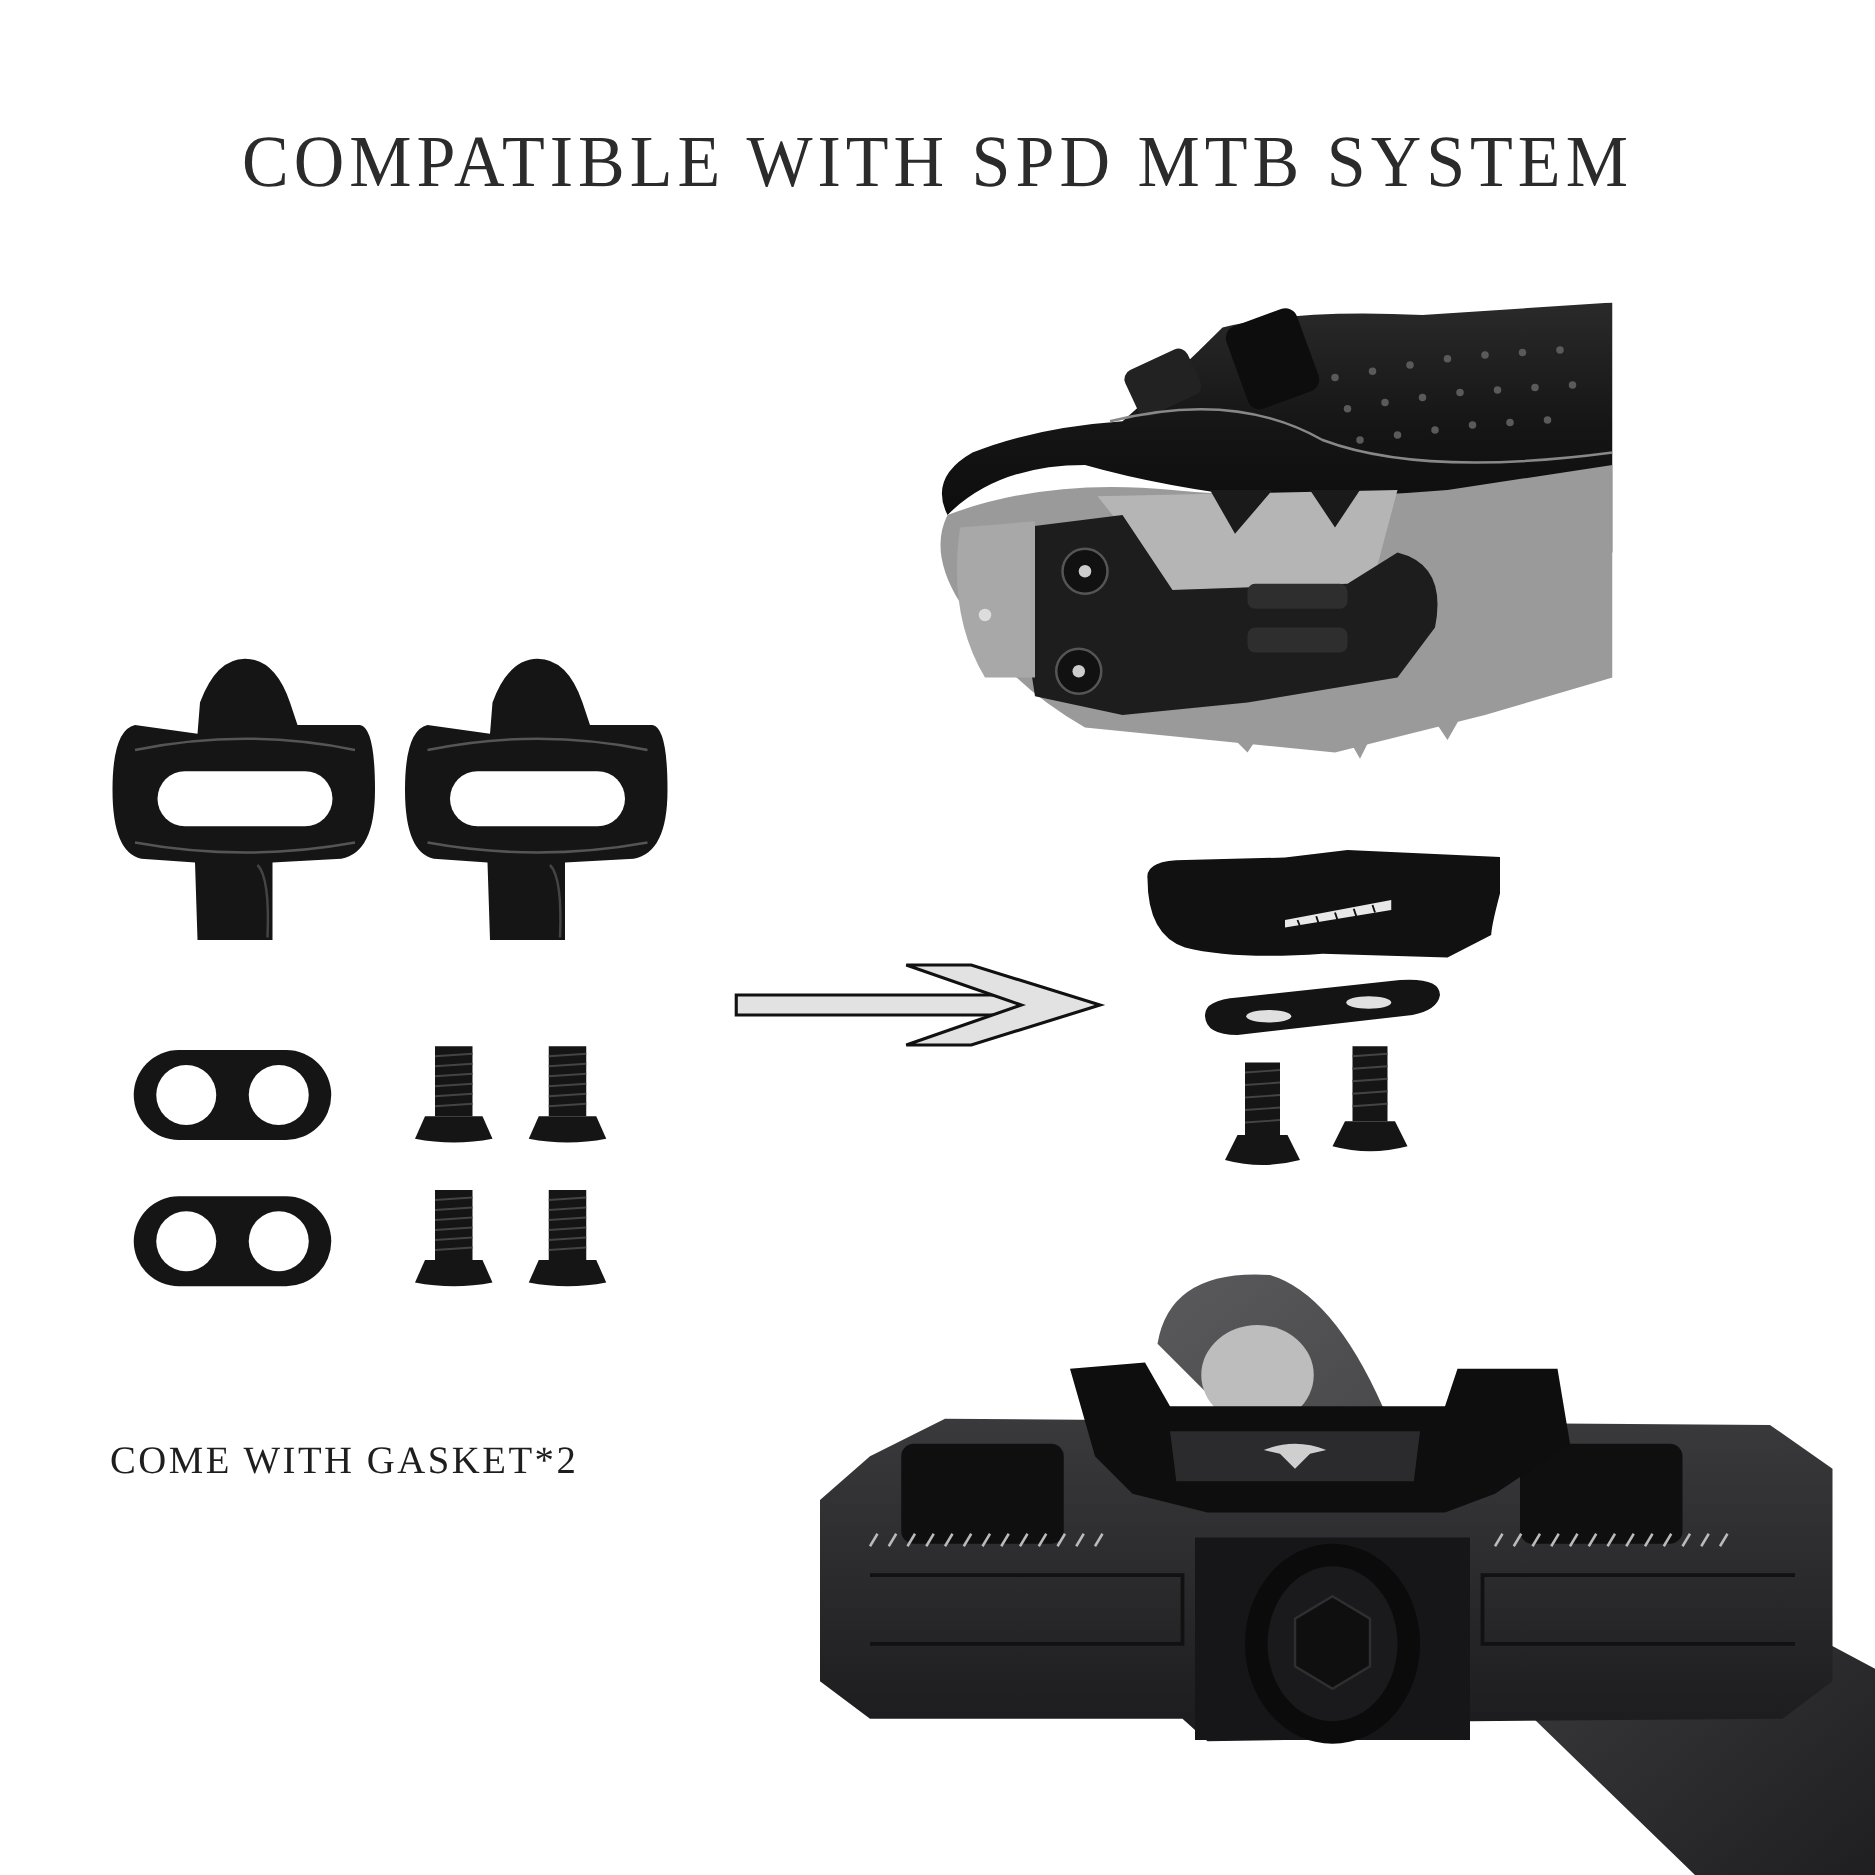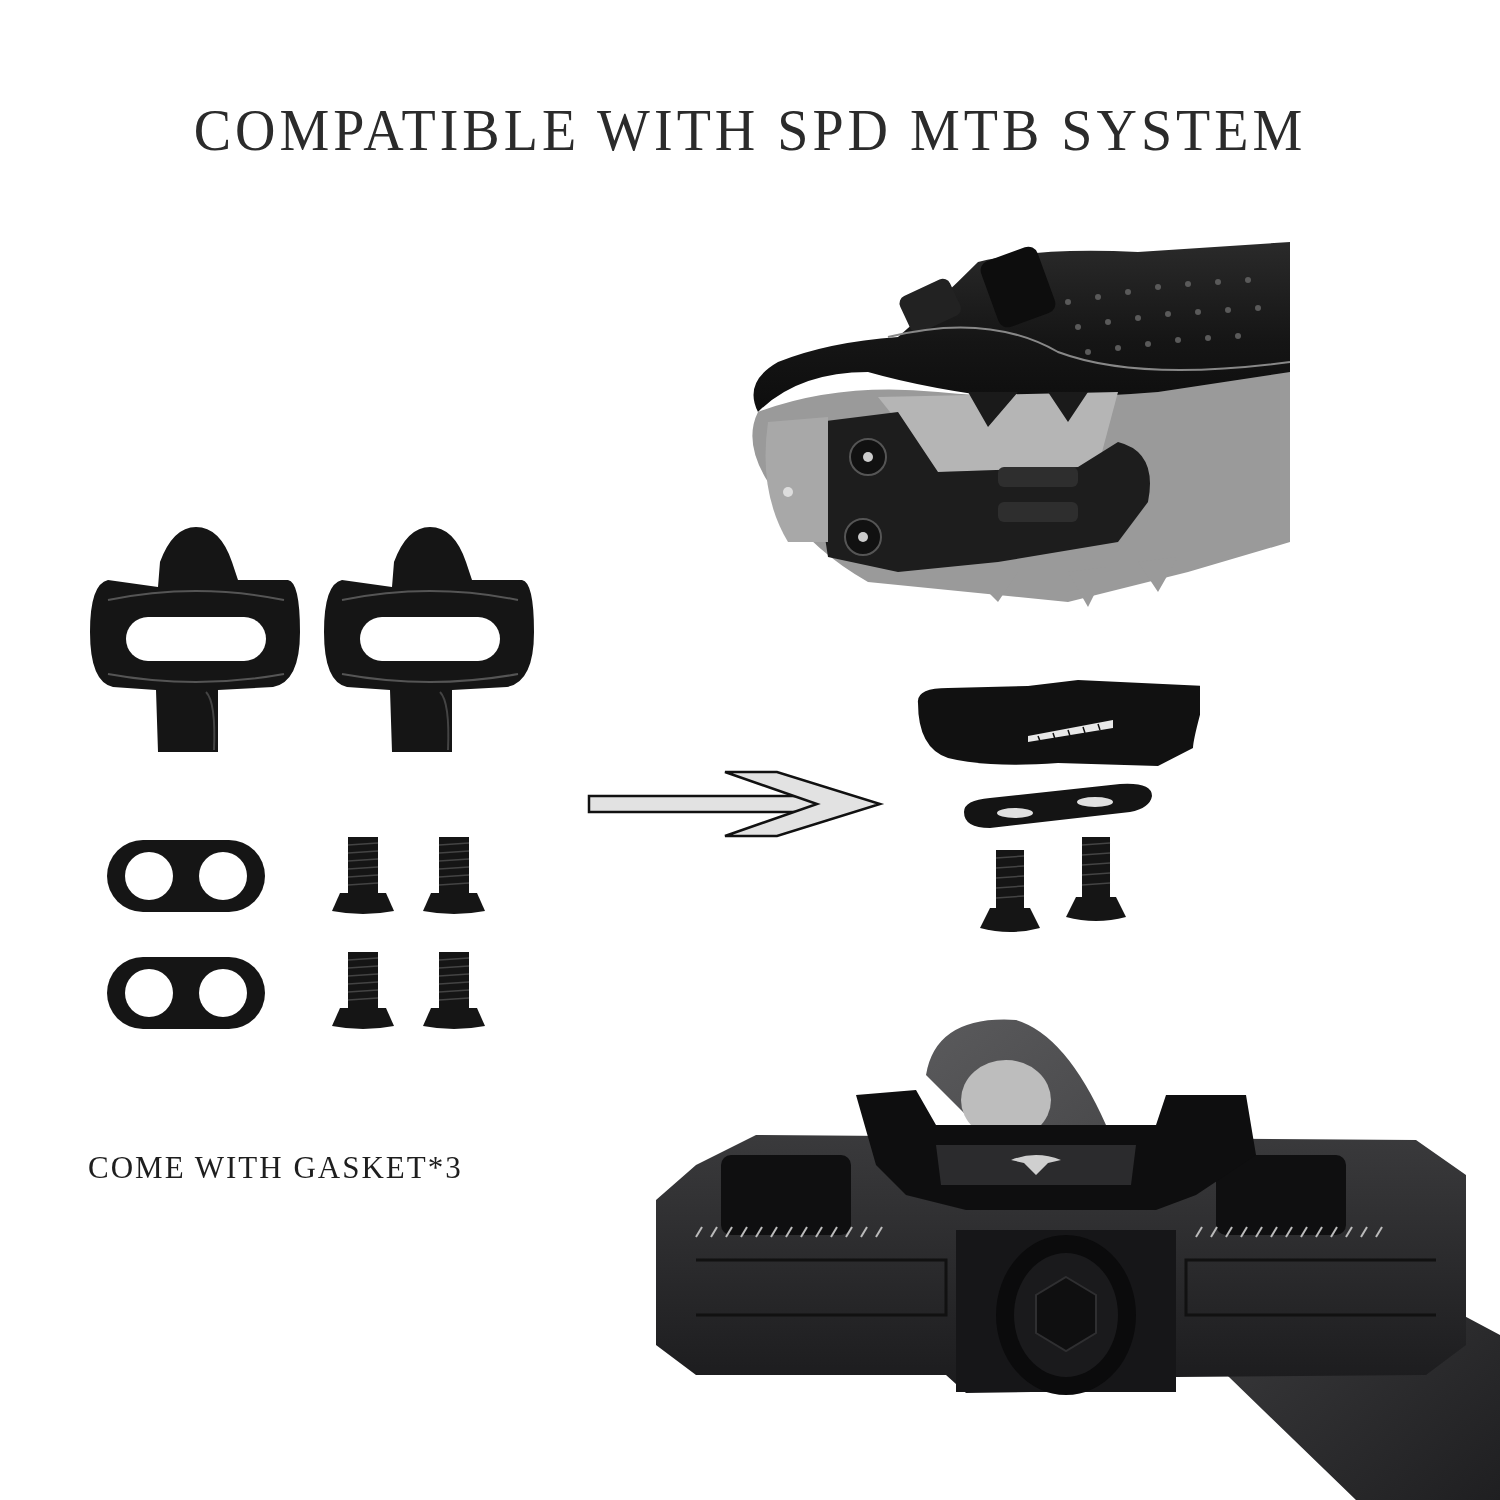--- a/index.html
+++ b/index.html
@@ -110,21 +110,21 @@
         <line x1="18" y1="18" x2="48" y2="16"></line>
         <line x1="18" y1="26" x2="48" y2="24"></line>
         <line x1="18" y1="34" x2="48" y2="32"></line>
         <line x1="18" y1="42" x2="48" y2="40"></line>
         <line x1="18" y1="50" x2="48" y2="48"></line>
       </g>
     <path d="M10 58 L56 58 L64 76 Q33 82 2 76 Z" fill="#151515"></path>
   </svg>
 </div>
 
-<div class="abs caption">COME WITH GASKET*3</div>
+<div class="abs caption">COME WITH GASKET*2</div>
 
 <div class="abs" style="left:585px; top:768px;">
   <svg width="300" height="72" viewBox="0 0 300 72">
     <path d="M4 28 L240 28 L240 44 L4 44 Z" fill="#e2e2e2" stroke="#111" stroke-width="2.5"></path>
     <path d="M140 4 L192 4 L295 36 L192 68 L140 68 L232 36 Z" fill="#e2e2e2" stroke="#111" stroke-width="2.5" stroke-linejoin="miter"></path>
   </svg>
 </div>
 
 <div class="abs" style="left:738px; top:242px;">
   <svg width="552" height="368" viewBox="0 0 552 368">

